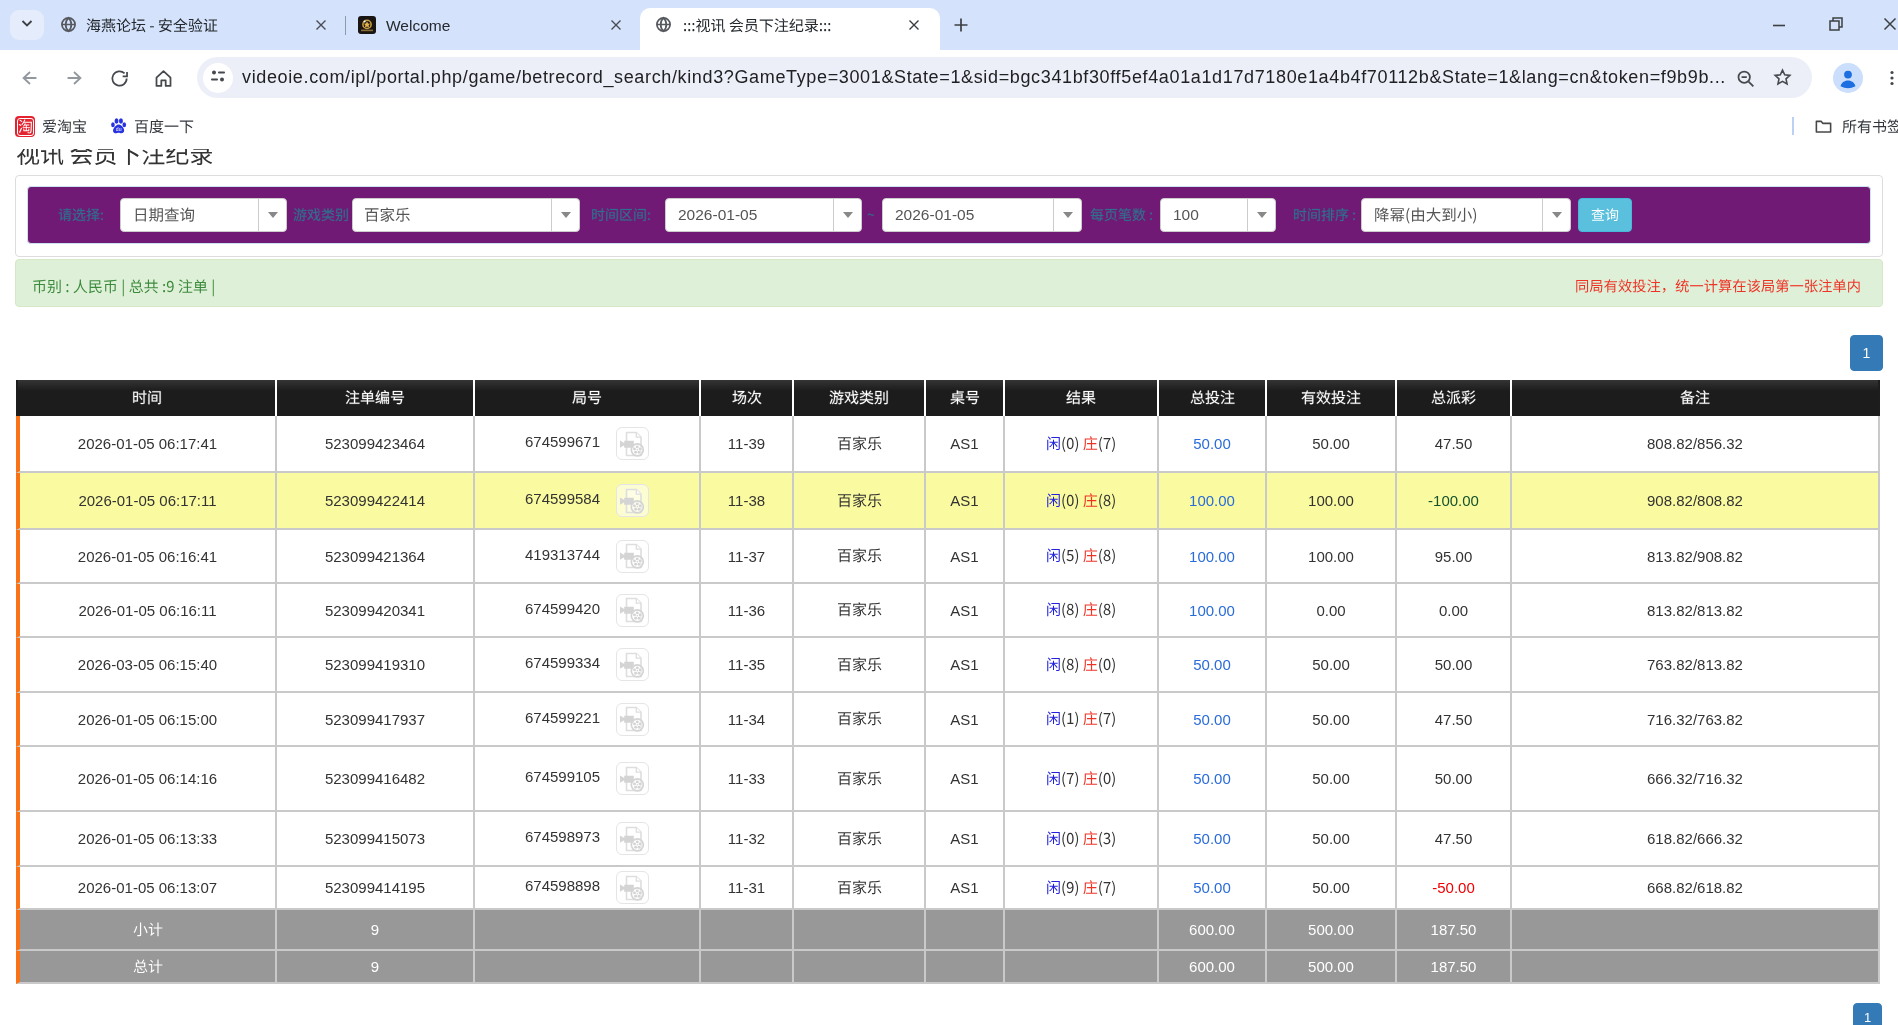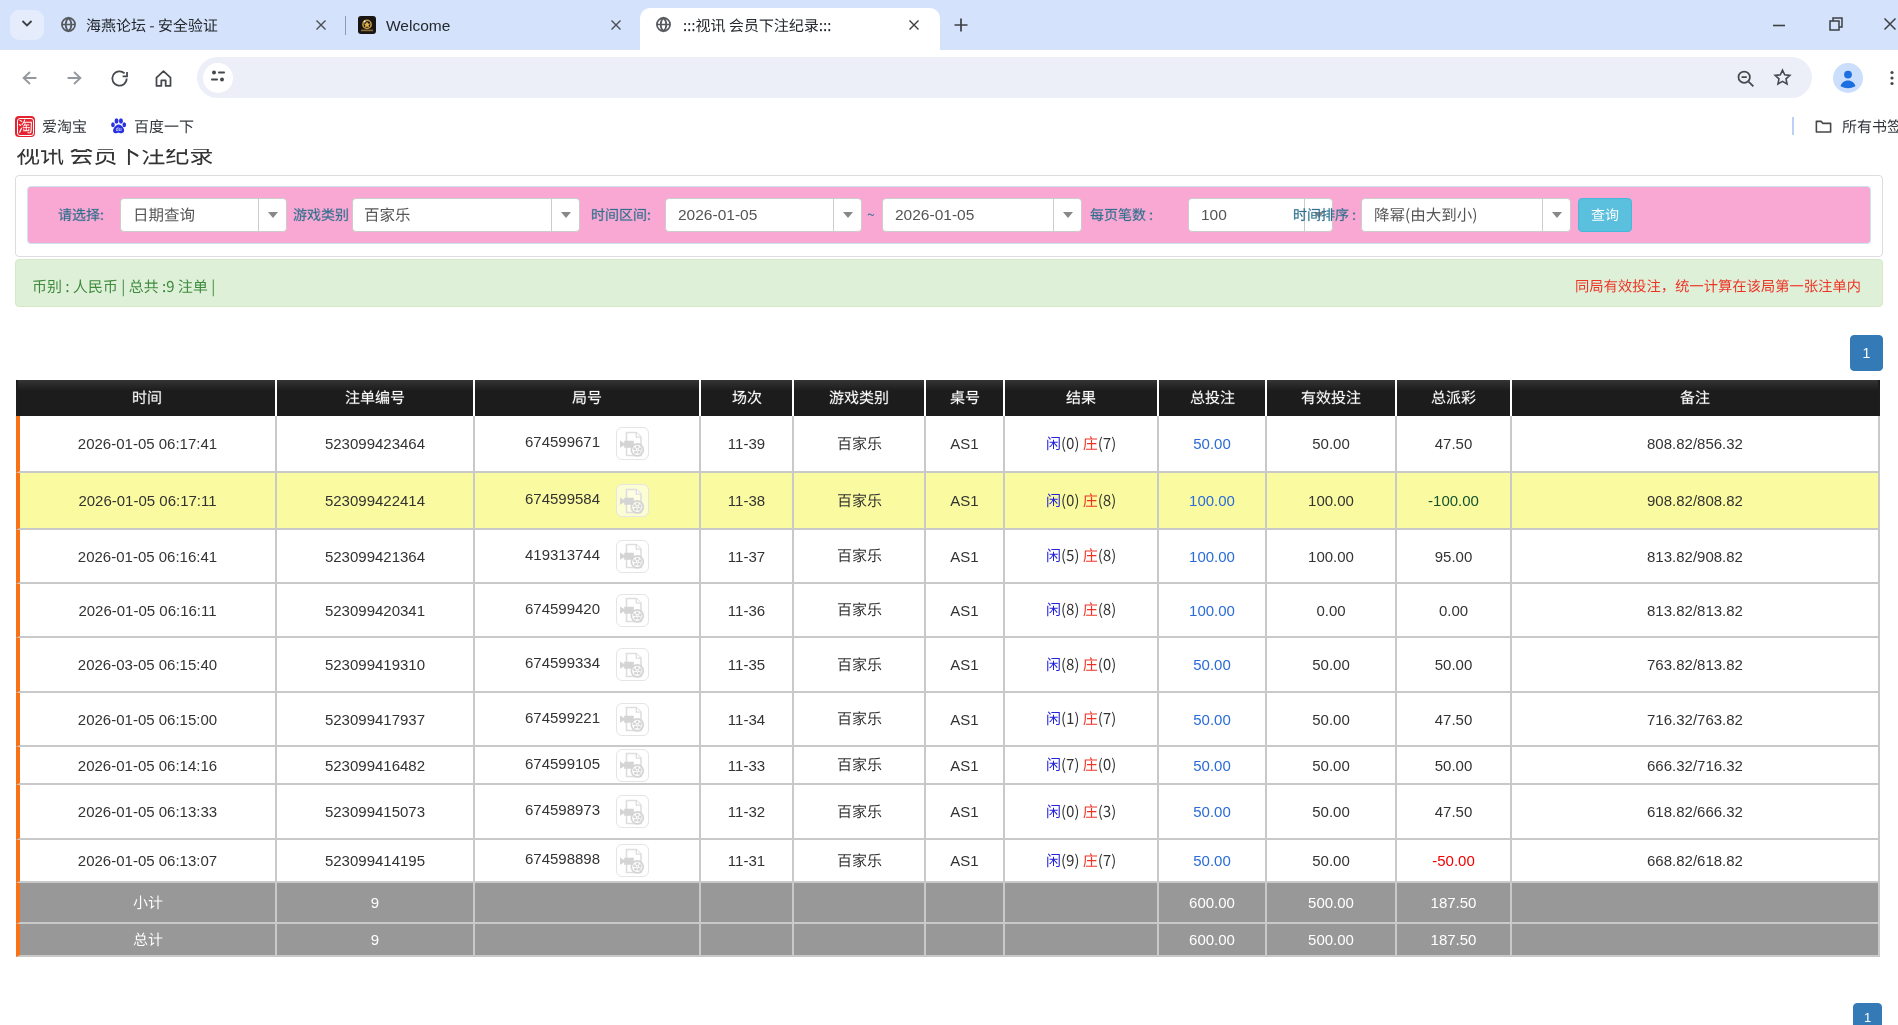--- a/index.html
+++ b/index.html
@@ -2,21 +2,21 @@
 <html><head><meta charset="utf-8"><style>*{margin:0;padding:0;box-sizing:border-box}
 html,body{width:1898px;height:1025px;overflow:hidden;font-family:"Liberation Sans",sans-serif}
 #root{position:absolute;top:0;left:0;width:1898px;height:1025px;background:#fff}
 .abs{position:absolute}
 #strip{position:absolute;top:0;left:0;width:1898px;height:50px;background:#d4e2fb}
 #atab{position:absolute;top:8px;left:640px;width:300px;height:42px;background:#fff;border-radius:10px 10px 0 0}
 .tsep{position:absolute;top:16px;width:1px;height:19px;background:#8f98ad}
 #omni{position:absolute;top:57px;left:197px;width:1615px;height:41px;background:#eceff7;border-radius:21px}
 #page{position:absolute;top:148px;left:0;width:1898px;height:877px;background:#fff;overflow:hidden}
 #panel{position:absolute;top:27px;left:15px;width:1868px;height:82px;border:1px solid #ddd;border-radius:4px;background:#fff}
-#well{position:absolute;top:10px;left:11px;width:1844px;height:58px;background:#f9a8d4;border:1px solid #cce4f0;border-radius:4px}
+#well{position:absolute;top:10px;left:11px;width:1844px;height:58px;background:#701a75;border:1px solid #cce4f0;border-radius:4px}
 .flab{position:absolute;top:50%;transform:translateY(-50%)}
 .sel{position:absolute;top:11px;height:34px;background:#fff;border:1px solid #ccc;border-radius:4px;display:flex;align-items:center}
 .stxt{font-size:15.5px;color:#555;margin-left:12px}
 .car{position:absolute;right:0;top:0;width:28px;height:32px;border-left:1px solid #ccc;display:flex;align-items:center;justify-content:center}
 .car i{border-left:5px solid transparent;border-right:5px solid transparent;border-top:6px solid #888}
 .qbtn{position:absolute;left:1550px;top:11px;width:54px;height:34px;background:#5bc0de;border:1px solid #46b8da;border-radius:4px}
 #galert{position:absolute;top:111px;left:15px;width:1868px;height:48px;background:#dff0d8;border:1px solid #d6e9c6;border-radius:4px}
 .pg{position:absolute;background:#337ab7;border:1px solid #337ab7;color:#fff;font-size:14px;text-align:center;border-radius:4px}
 #tbl{position:absolute;top:232px;left:16px;border-collapse:separate;border-spacing:0;table-layout:fixed;width:1864px;font-size:15px;color:#333}
 #tbl td,#tbl th{text-align:center;vertical-align:middle;overflow:hidden;white-space:nowrap}
@@ -120,20 +120,21 @@
       </svg></span>
 <span class="abs" style="left:153px;top:68px"><svg width="21" height="21" viewBox="0 0 24 24" fill="none" stroke="#45484c" stroke-width="2">
         <path d="M4 11l8-7.5 8 7.5v9.5h-5.5V14h-5v6.5H4z" stroke-linejoin="round"></path>
       </svg></span>
 <span class="abs" style="left:203px;top:63px;width:30px;height:30px;background:#fff;border-radius:15px;text-align:center;line-height:34px"><svg width="18" height="18" viewBox="0 0 18 18" fill="#45484c">
         <circle cx="5" cy="5.5" r="2"></circle>
         <rect x="9" y="4.6" width="7" height="1.8" rx=".9"></rect>
         <circle cx="13" cy="12.5" r="2"></circle>
         <rect x="2" y="11.6" width="7" height="1.8" rx=".9"></rect>
       </svg></span>
+<span class="abs" style="left:242px;top:57px;width:1483px;height:41px;line-height:41px;overflow:hidden;font-size:18px;letter-spacing:0.64px;color:#202124;white-space:nowrap" id="urltxt">videoie.com/ipl/portal.php/game/betrecord_search/kind3?GameType=3001&amp;State=1&amp;sid=bgc341bf30ff5ef4a01a1d17d7180e1a4b4f70112b&amp;State=1&amp;lang=cn&amp;token=f9b9b...</span>
 <span class="abs" style="left:1735px;top:68px"><svg width="21" height="21" viewBox="0 0 24 24" fill="none" stroke="#45484c" stroke-width="2">
         <circle cx="10.5" cy="10.5" r="6.5"></circle>
         <path d="M15.5 15.5L21 21M7.5 10.5h6"></path>
       </svg></span>
 <span class="abs" style="left:1772px;top:67px"><svg width="21" height="21" viewBox="0 0 24 24" fill="none" stroke="#45484c" stroke-width="1.8">
         <path d="M12 3.6l2.5 5.4 5.9.6-4.4 4 1.2 5.8-5.2-3-5.2 3 1.2-5.8-4.4-4 5.9-.6z"></path>
       </svg></span>
 <span class="abs" style="left:1833px;top:63px"><svg width="30" height="30" viewBox="0 0 30 30">
         <circle cx="15" cy="15" r="15" fill="#cbdefb"></circle>
         <circle cx="15" cy="11.6" r="3.9" fill="#1b6fe0"></circle>
@@ -273,21 +274,21 @@
           </div>
           <span class="flab" style="left:1062px"><svg style="vertical-align:-4.2px;" width="63.0" height="18.2" viewBox="0 -1000 4502 1300">
               <g fill="#31708f" stroke-width="16" stroke="#31708f">
                 <use href="#c47" x="0"></use>
                 <use href="#c48" x="1000"></use>
                 <use href="#c49" x="2000"></use>
                 <use href="#c50" x="3000"></use>
                 <use href="#c40" x="4224"></use>
               </g>
             </svg></span>
-          <div class="sel" style="left:1160px;width:145px">
+          <div class="sel" style="left:1132px;width:116px">
             <span class="stxt">100</span>
             <span class="car">
               <i></i>
             </span>
           </div>
           <span class="flab" style="left:1265px"><svg style="vertical-align:-4.2px;" width="63.0" height="18.2" viewBox="0 -1000 4502 1300">
               <g fill="#31708f" stroke-width="16" stroke="#31708f">
                 <use href="#c14" x="0"></use>
                 <use href="#c15" x="1000"></use>
                 <use href="#c51" x="2000"></use>
@@ -720,21 +721,21 @@
                   <use href="#c4" x="3455"></use>
                   <use href="#c8" x="3793"></use>
                   <use href="#c6" x="4348"></use>
                 </g>
               </svg></td>
             <td><span style="color:#2a6cd9">50.00</span></td>
             <td>50.00</td>
             <td>47.50</td>
             <td>716.32/763.82</td>
           </tr>
-<tr style="height:38px">
+<tr style="height:65px">
             <td>2026-01-05 06:14:16</td>
             <td>523099416482</td>
             <td><span class="ju">674599105</span><span class="fbtn"><svg width="31" height="31" viewBox="0 0 31 31" fill="none">
 <path d="M9.5 3.5h9.8l4.7 4.7v18.3H9.5z" fill="rgba(255,255,255,.4)" stroke="#dedede" stroke-width="1.6"></path>
 <path d="M19.3 3.5v4.7H24" fill="#fff" stroke="#dedede" stroke-width="1.3"></path>
 <path d="M7.2 13.9L3 11.4v7.4l4.2-2.5z M7.2 11.7h9.6v7H7.2z" fill="#d4d4d4"></path>
 <circle cx="20.3" cy="20.8" r="6" fill="rgba(255,255,255,.4)" stroke="#d4d4d4" stroke-width="1.7"></circle>
 <circle cx="20.3" cy="17.9" r="1.45" fill="#d4d4d4"></circle>
                   <circle cx="17.5" cy="19.9" r="1.45" fill="#d4d4d4"></circle>
 <circle cx="18.6" cy="23.2" r="1.45" fill="#d4d4d4"></circle>

